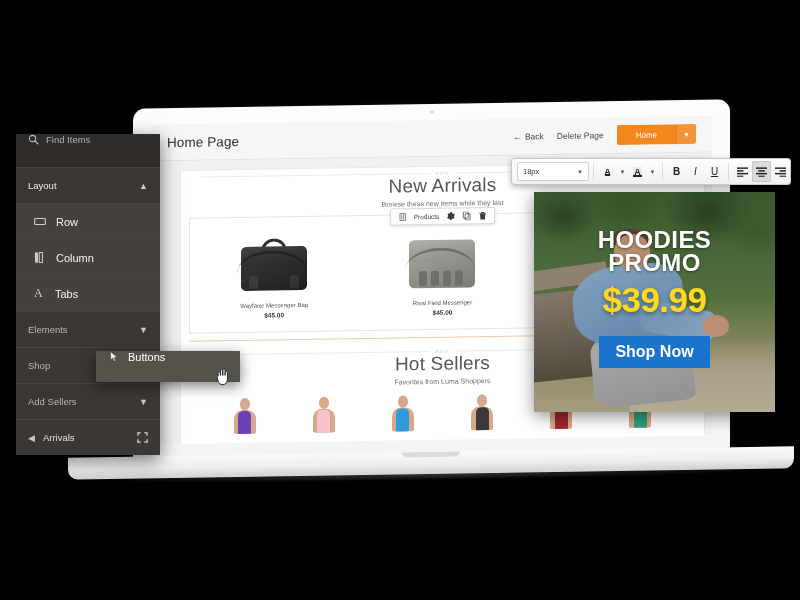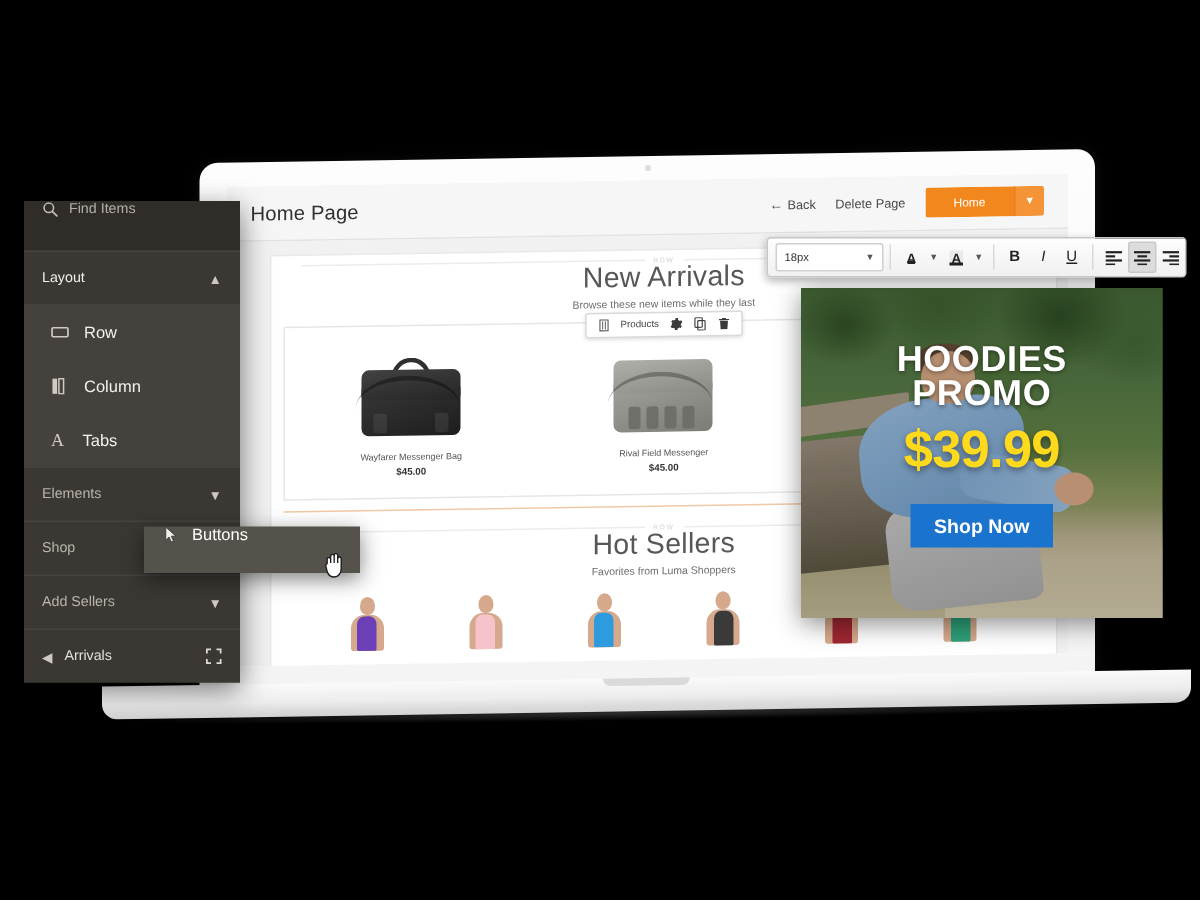--- a/index.html
+++ b/index.html
@@ -235,21 +235,21 @@
   .promo .copy { position:absolute; inset:0; display:flex; flex-direction:column; align-items:center; padding-top:36px;}
   .promo .h1 {
     color:#fff; font-size:24px; font-weight:bold; line-height:0.96; text-align:center;
     letter-spacing:.4px; text-shadow:0 1px 3px rgba(0,0,0,.45);
   }
   .promo .price {
     color:#ffd91c; font-size:35px; font-weight:bold; margin-top:6px; letter-spacing:-.5px;
     text-shadow:0 2px 4px rgba(0,0,0,.4);
   }
   .promo .cta {
-    margin-top:16px; background:#1a73cc; color:#fff; font-size:13px; font-weight:bold;
+    margin-top:16px; background:#1a73cc; color:#fff; font-size:16px; font-weight:bold;
     padding:7px 16px; cursor:pointer;
   }
 
   
   .bag { width:74px; height:52px; position:relative; }
   .bag .body { position:absolute; left:4px; bottom:0; width:66px; height:36px; border-radius:5px;}
   .bag .flap { position:absolute; left:4px; top:8px; width:66px; height:20px; border-radius:5px 5px 3px 3px;}
   .bag .handle {
     position:absolute; left:50%; margin-left:-13px; top:0px; width:26px; height:13px;
     border:3px solid #2f2f2f; border-bottom:none; border-radius:13px 13px 0 0; background:transparent;

